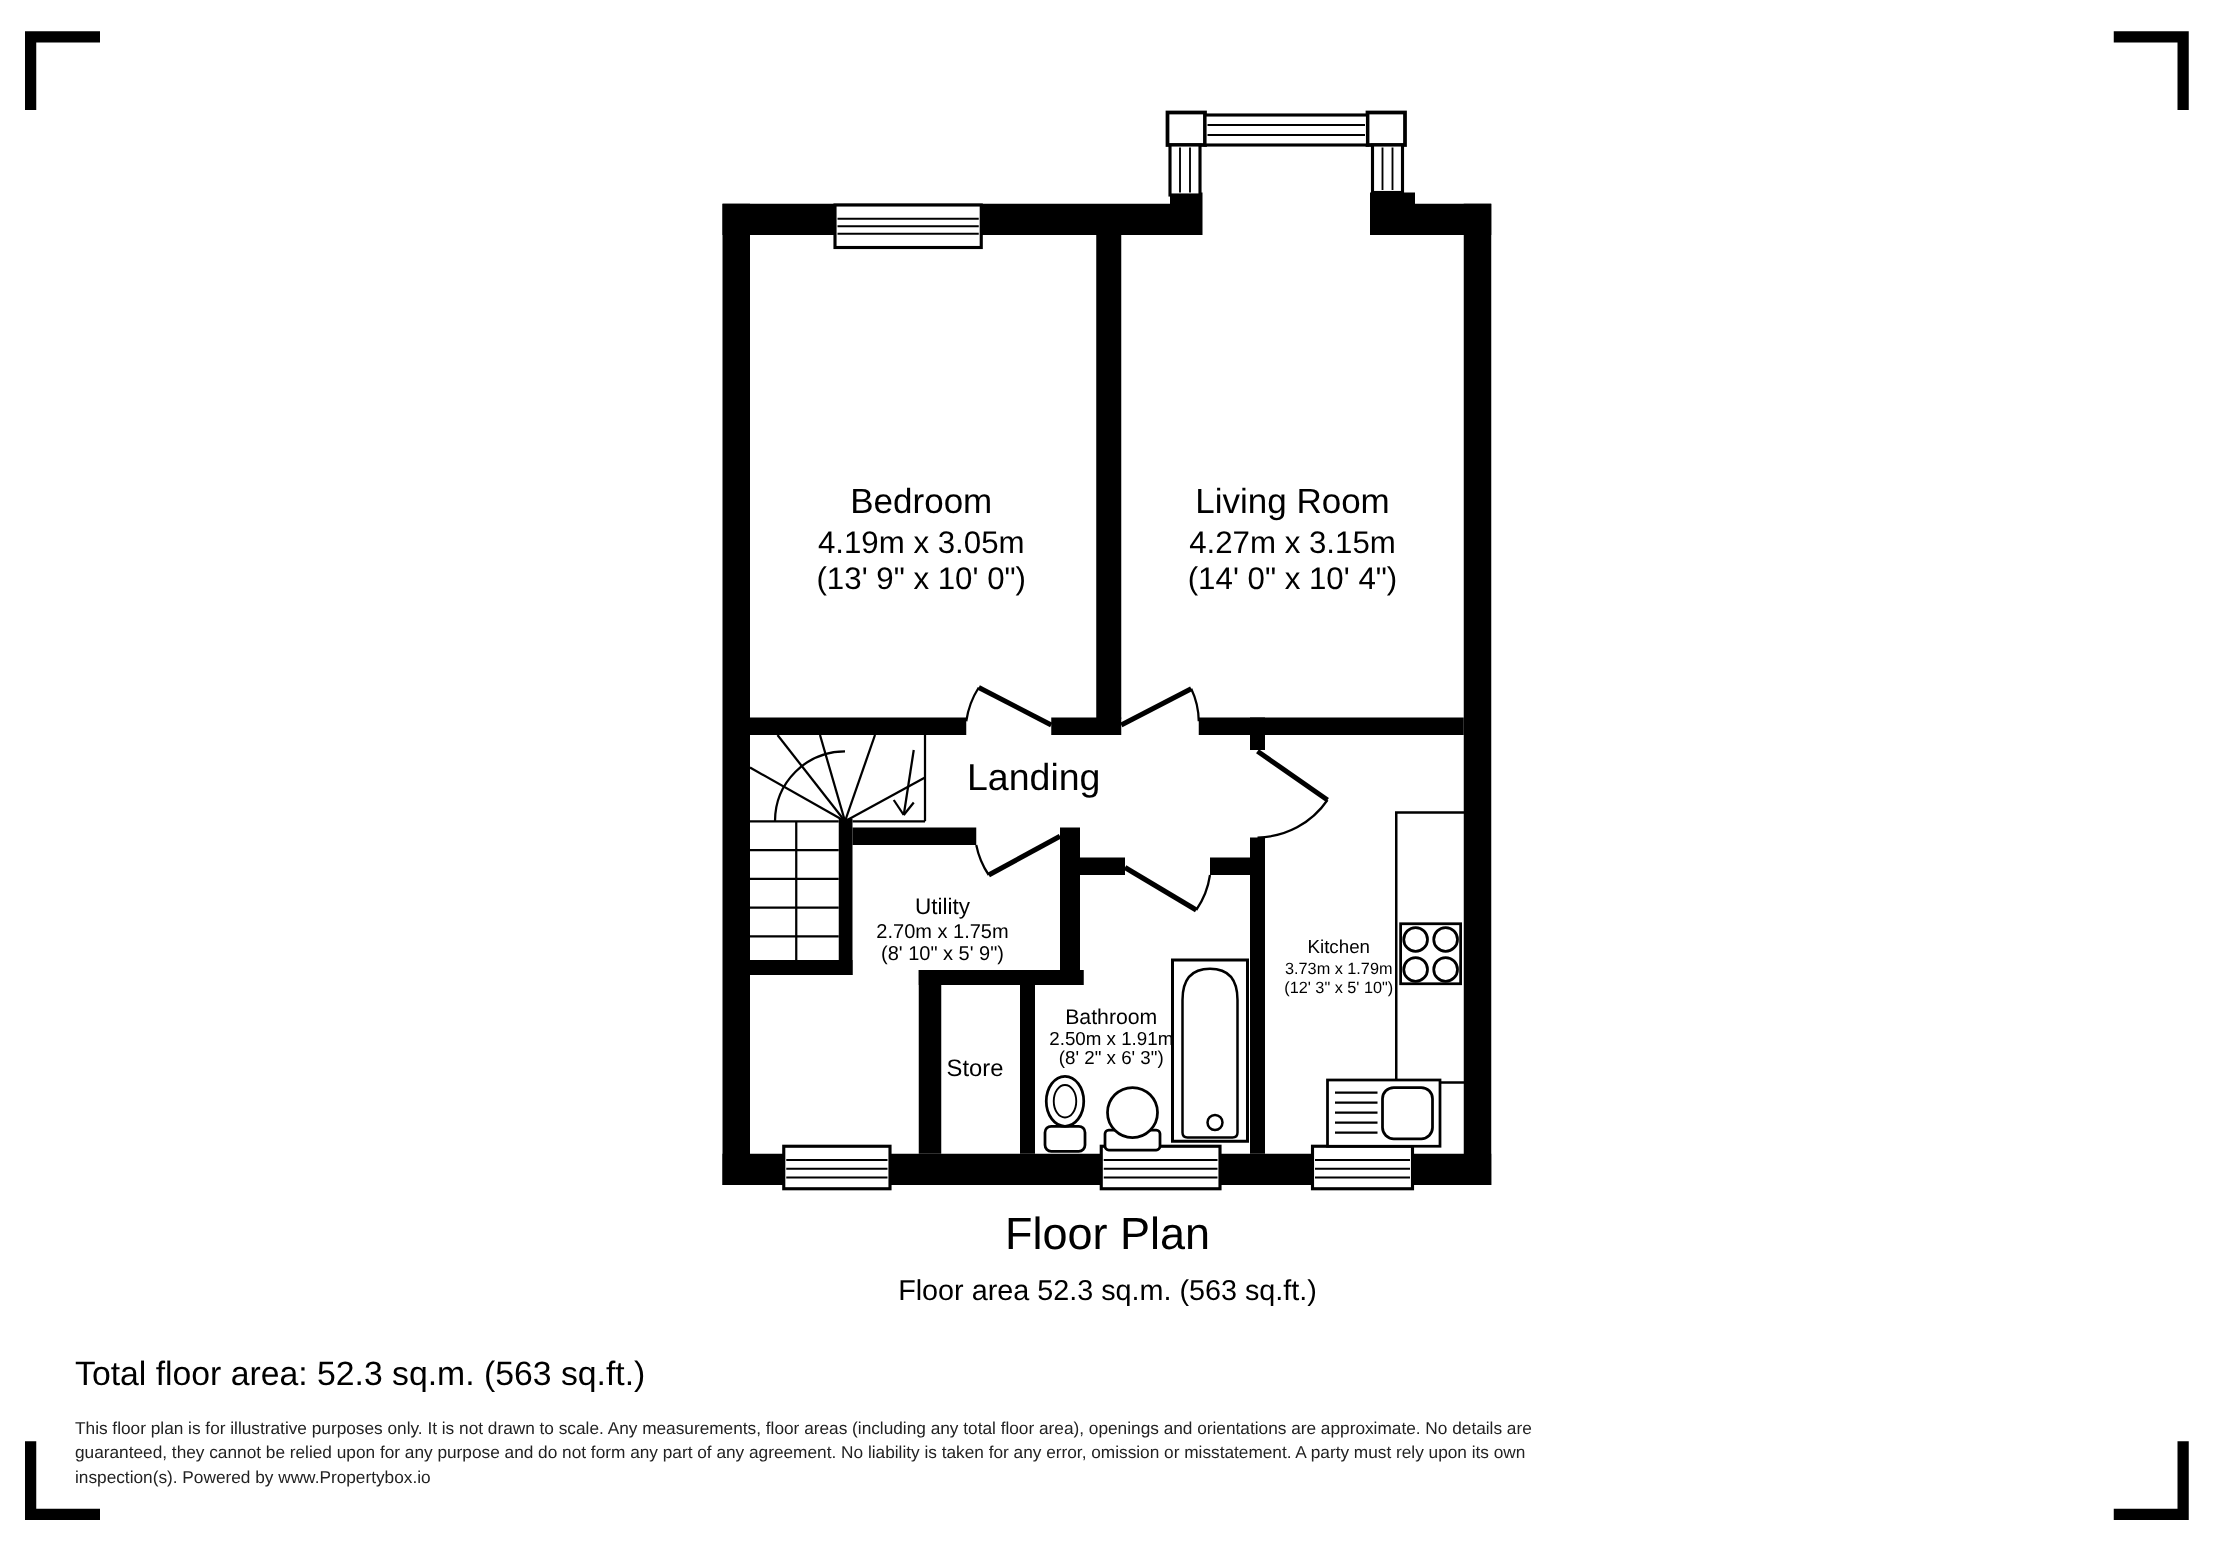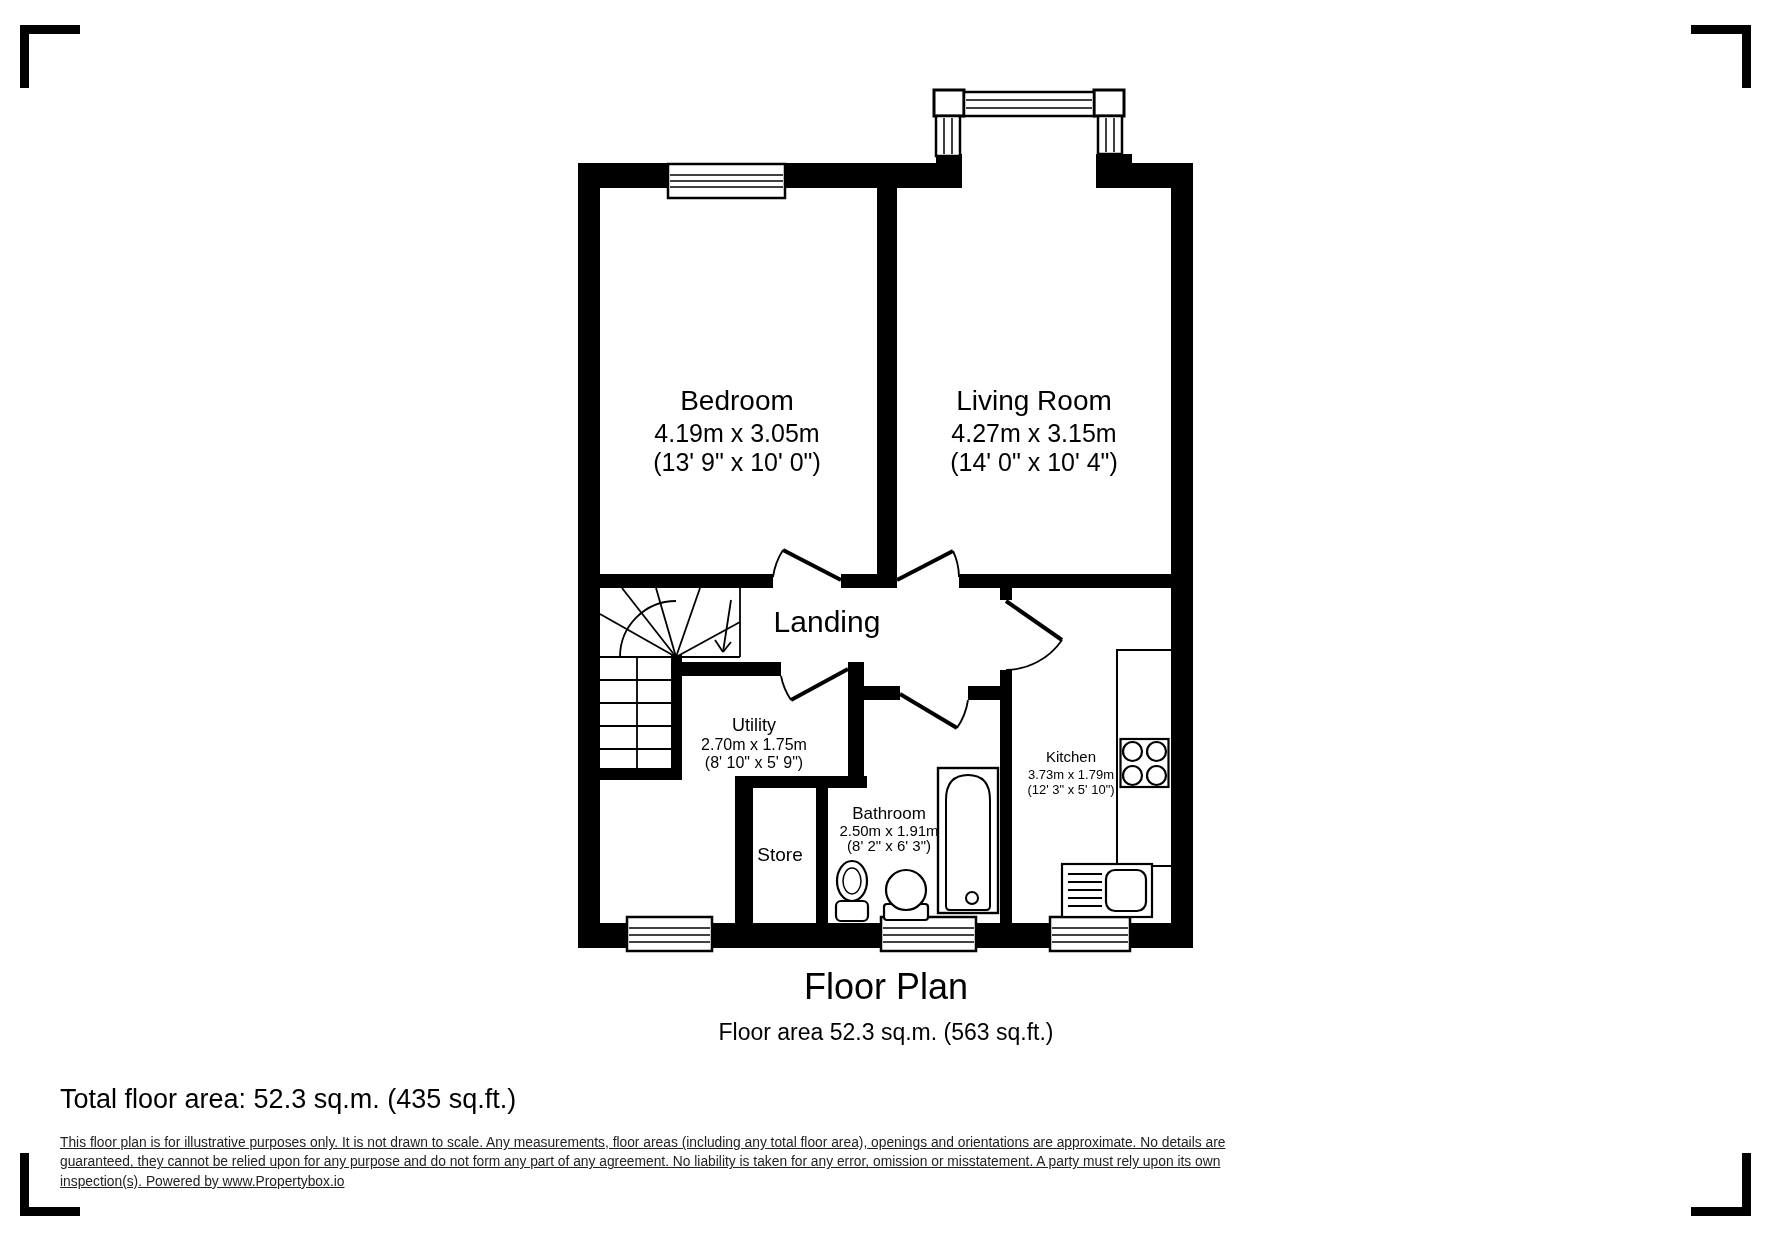--- a/index.html
+++ b/index.html
@@ -24,21 +24,21 @@
   .bath-dim{font-size:15px;}
   .store-name{font-size:19px;}
   .plan-title{font-size:36px;}
   .plan-subtitle{font-size:23px;}
   .footer-total{
     position:absolute;left:60px;top:1084px;
     font-size:27px;color:#000000;
   }
   .footer-disclaimer{
     position:absolute;left:60px;top:1133px;width:1178px;
-    font-size:13.8px;line-height:1.4;color:#222222;text-decoration:underline;
+    font-size:13.8px;line-height:1.4;color:#222222;
   }
 </style>
 </head>
 <body>
 
 <div class="canvas">
   <svg width="1771" height="1239" viewBox="0 0 1771 1239">
 
     <g stroke="#000" stroke-width="9" fill="none">
       <polyline points="24.5,88 24.5,29.5 80,29.5"></polyline>
@@ -231,15 +231,15 @@
       <text class="room-dim-sm" x="1071" y="779">3.73m x 1.79m</text>
       <text class="room-dim-sm" x="1071" y="794">(12' 3" x 5' 10")</text>
     </g>
 
     <g text-anchor="middle">
       <text class="plan-title" x="886" y="999">Floor Plan</text>
       <text class="plan-subtitle" x="886" y="1040">Floor area 52.3 sq.m. (563 sq.ft.)</text>
     </g>
   </svg>
 
-  <div class="footer-total">Total floor area: 52.3 sq.m. (435 sq.ft.)</div>
+  <div class="footer-total">Total floor area: 52.3 sq.m. (563 sq.ft.)</div>
   <div class="footer-disclaimer">This floor plan is for illustrative purposes only. It is not drawn to scale. Any measurements, floor areas (including any total floor area), openings and orientations are approximate. No details are guaranteed, they cannot be relied upon for any purpose and do not form any part of any agreement. No liability is taken for any error, omission or misstatement. A party must rely upon its own inspection(s). Powered by www.Propertybox.io</div>
 </div>
 
 </body></html>

